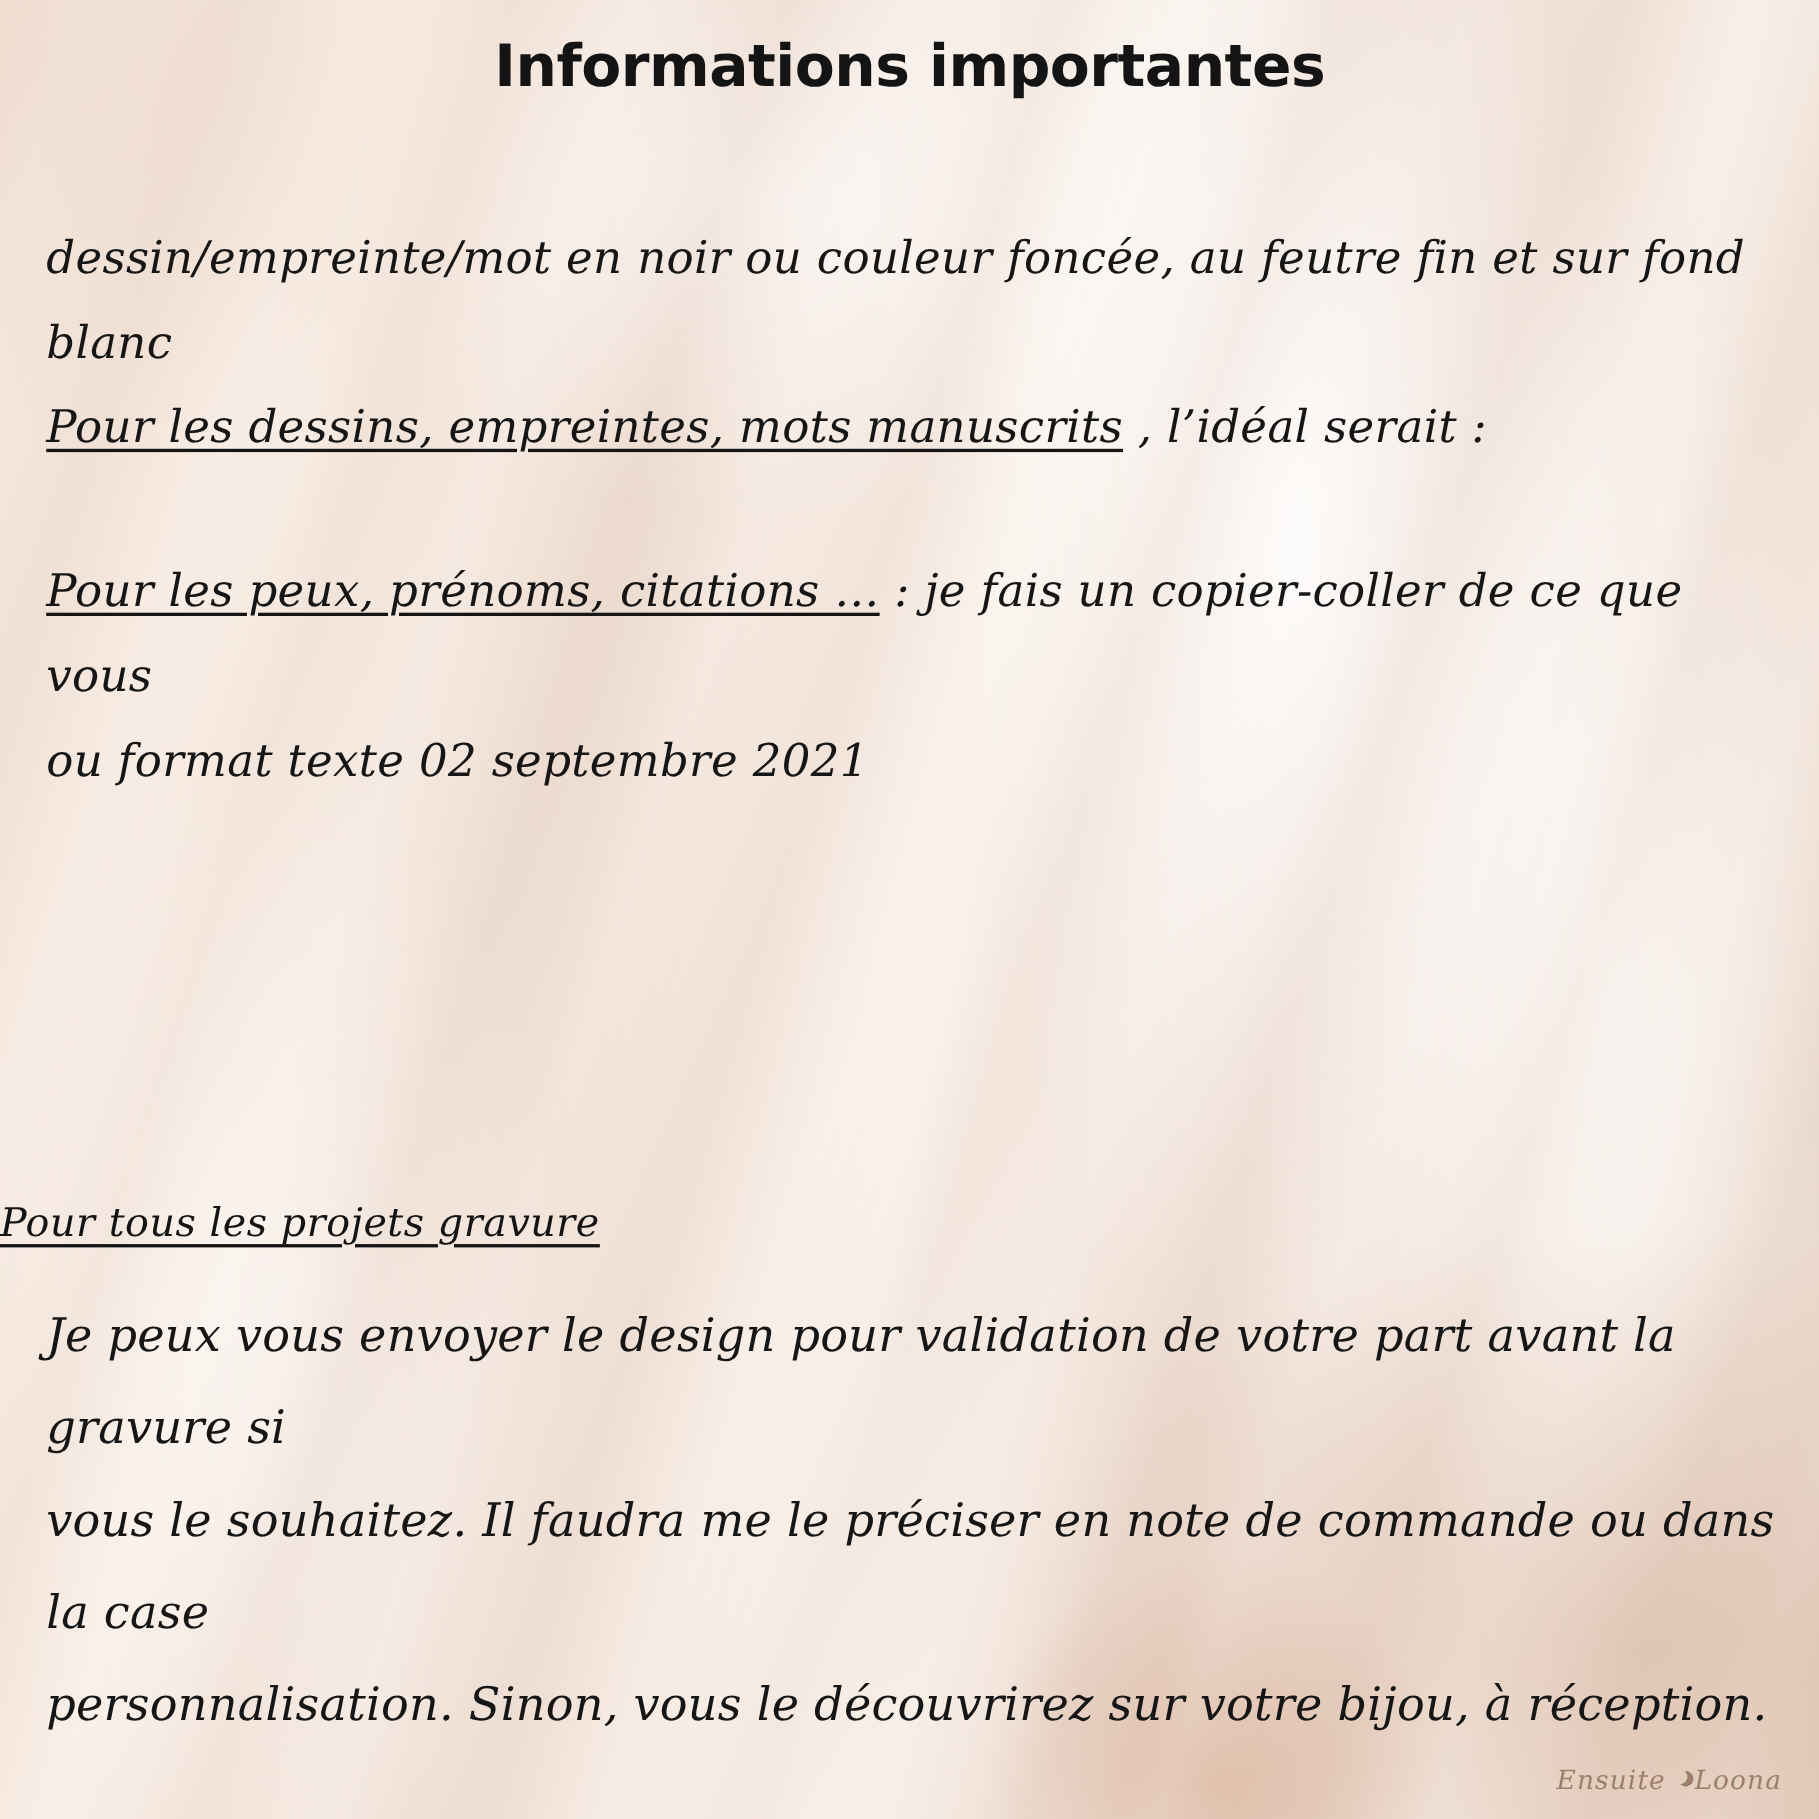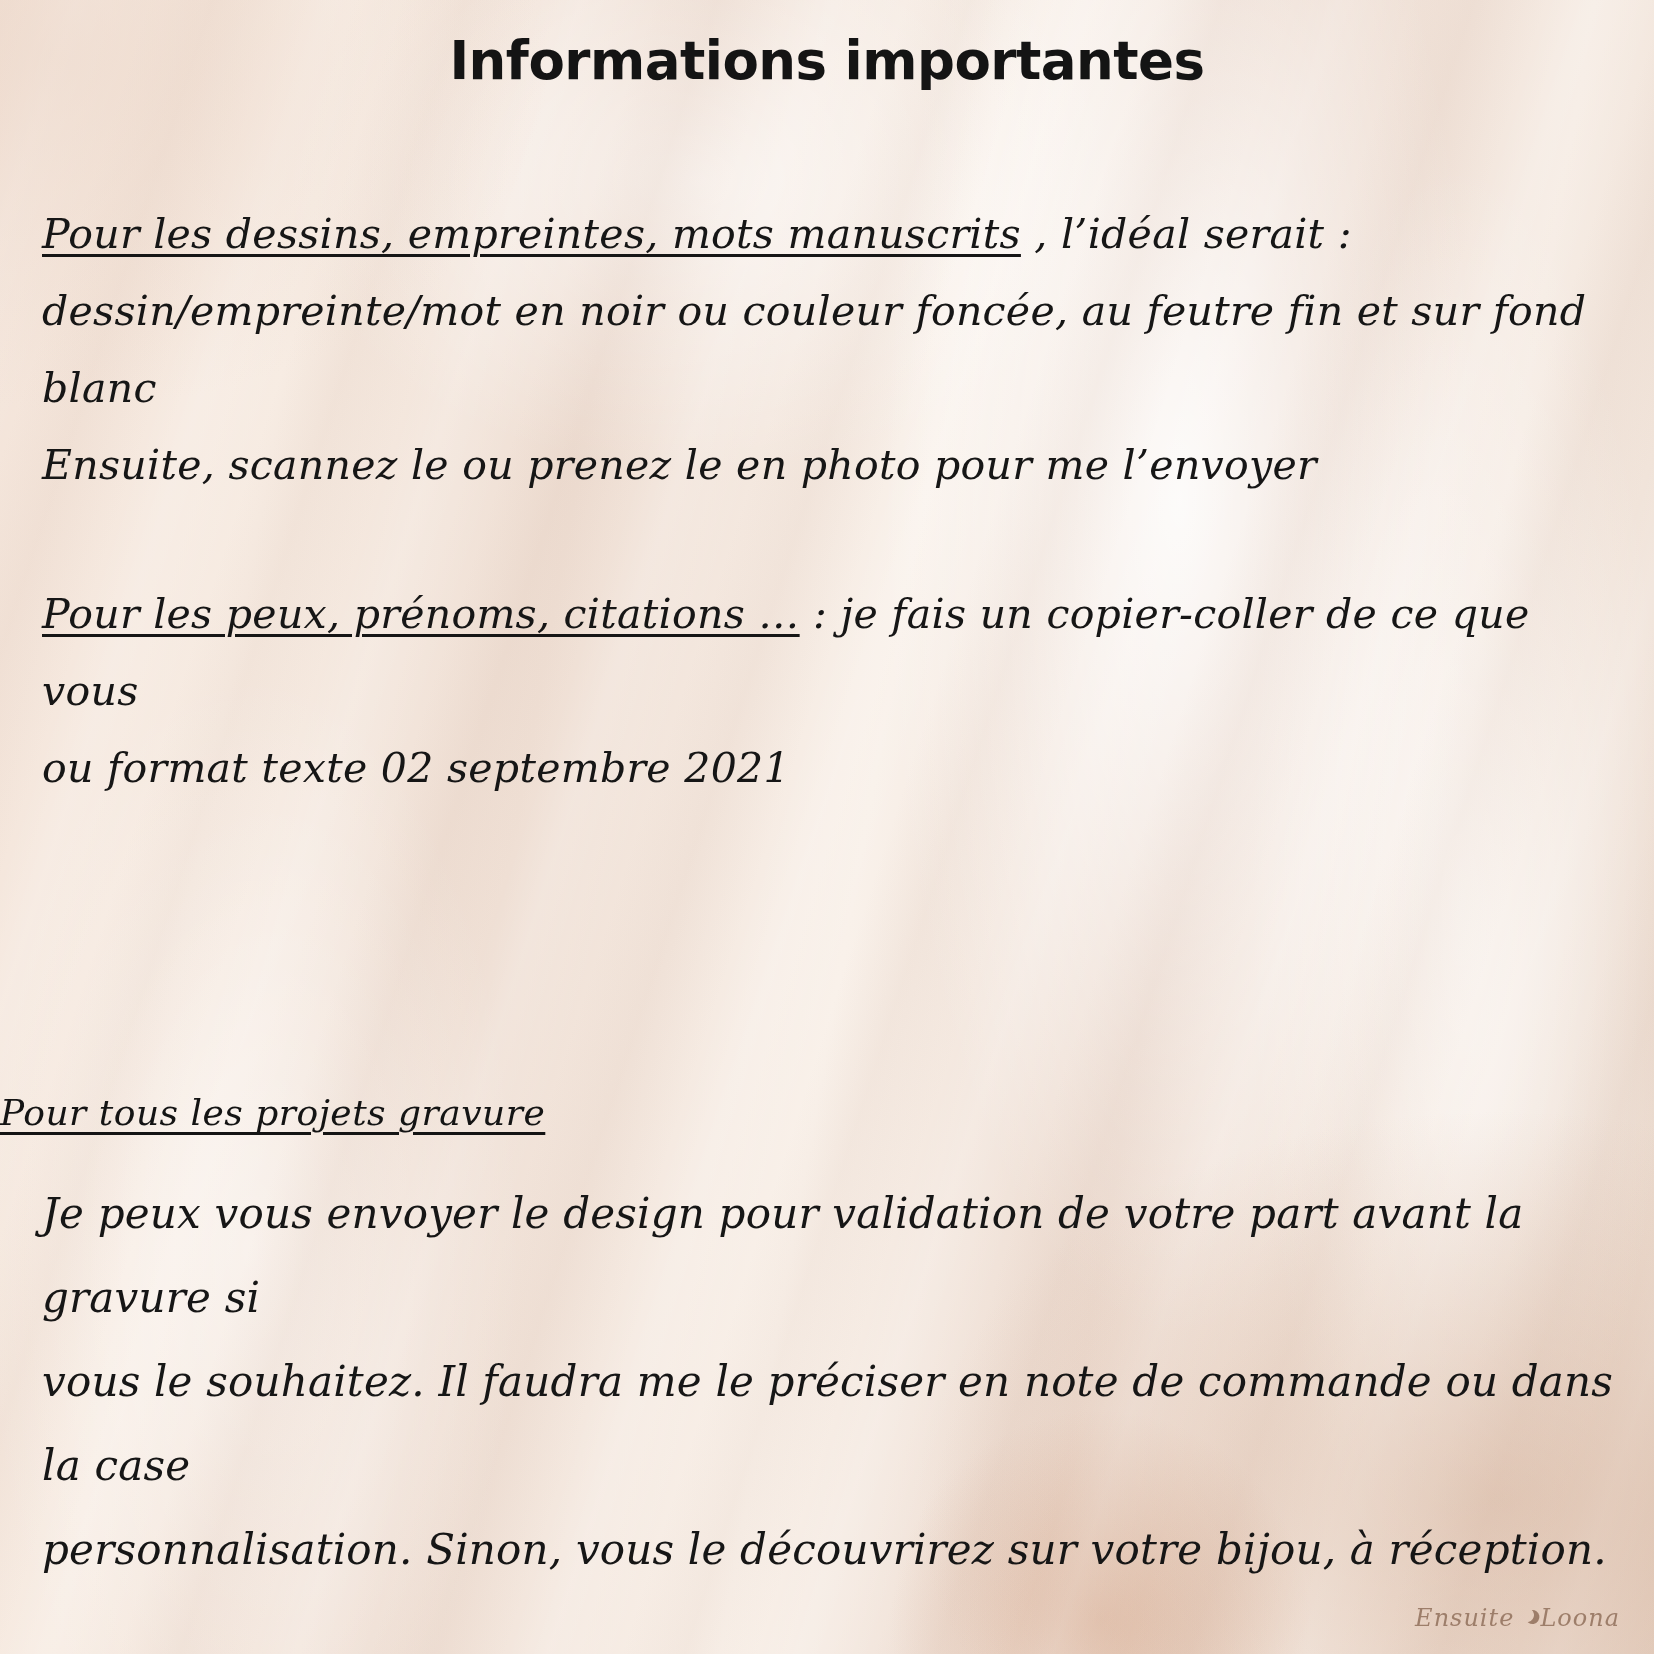--- a/index.html
+++ b/index.html
@@ -155,23 +155,22 @@
 <body>
 
 <div id="page">
   <div class="content">
 
     <div class="title">Informations importantes</div>
 
     <div class="body-text">
 
       <div class="block">
+        <div class="line">dessin/empreinte/mot en noir ou couleur foncée, au feutre fin et sur fond blanc</div>
         <div class="line"><span class="u">Pour les dessins, empreintes, mots manuscrits</span><span> , l’idéal serait :</span></div>
-        <div class="line">dessin/empreinte/mot en noir ou couleur foncée, au feutre fin et sur fond blanc</div>
-        <div class="line">Ensuite, scannez le ou prenez le en photo pour me l’envoyer</div>
       </div>
 
       <div class="spacer"></div>
 
       <div class="block">
         <div class="line"><span class="u">Pour les peux, prénoms, citations …</span><span> : je fais un copier-coller de ce que vous</span></div>
         <div class="line">ou format texte 02 septembre 2021</div>
       </div>
 
     </div>

